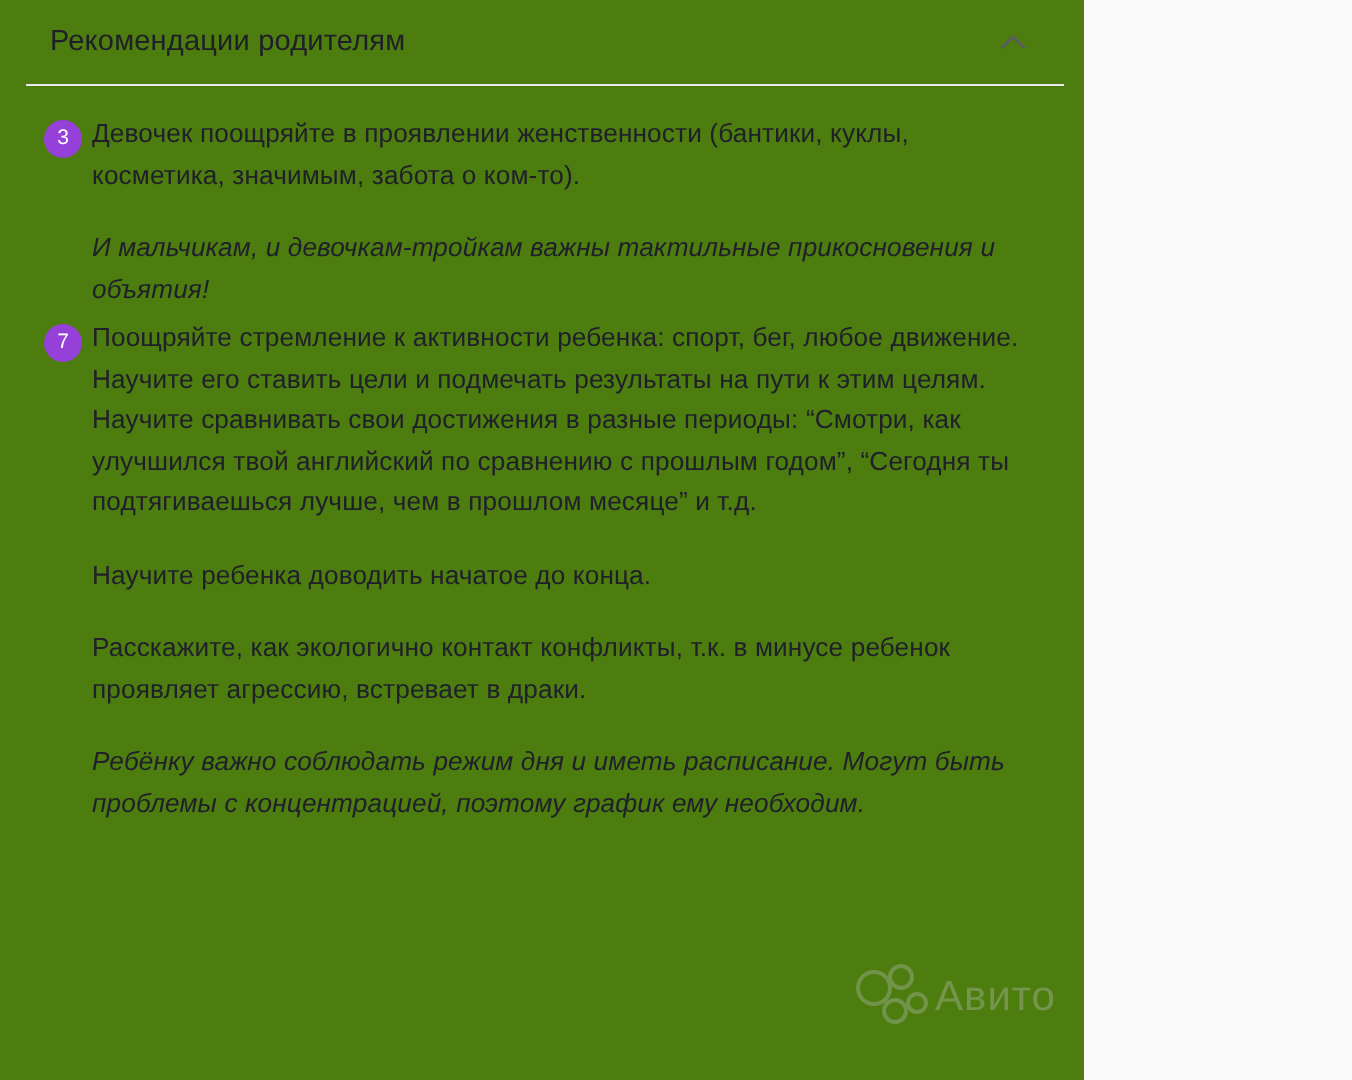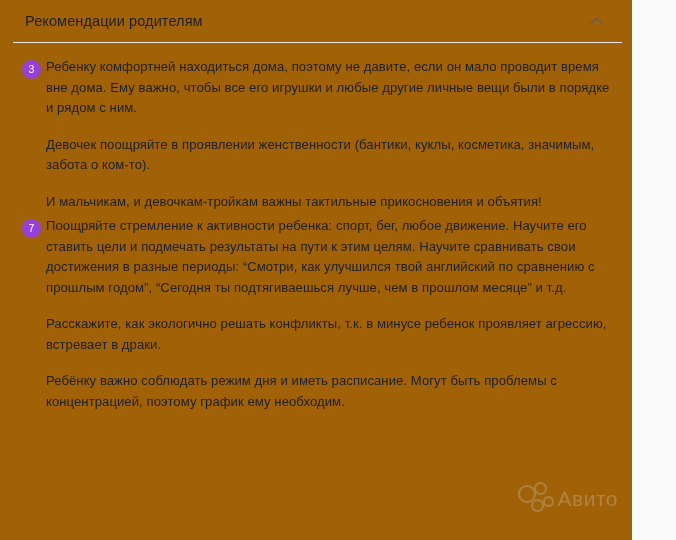--- a/index.html
+++ b/index.html
@@ -9,23 +9,23 @@
   body {
     width: 676px;
     height: 540px;
     background: #fafafa;
     font-family: "Liberation Sans", "DejaVu Sans", sans-serif;
     overflow: hidden;
     position: relative;
   }
 
   .panel {
-    width: 632px;
+    width: 542px;
     height: 540px;
-    background: #a16207;
+    background: #4d7c0f;
     position: relative;
     box-sizing: border-box;
   }
 
   
   .panel-header {
     height: 42px;
     display: flex;
     align-items: center;
     justify-content: space-between;
@@ -86,21 +86,21 @@
 
   .rec-para {
     font-size: 13.1px;
     line-height: 20.5px;
     color: #20202a;
     margin: 0 0 16px 0;
     padding-right: 10px;
     text-align: left;
     letter-spacing: 0.005em;
   }
-  .rec-para:last-child { margin-bottom: 0; }
+  .rec-para:last-child { margin-bottom: 0; font-style: italic; }
 
   .rec-section + .rec-section { margin-top: 4px; }
 
   
   .watermark {
     position: absolute;
     right: 14px;
     bottom: 18px;
     width: 150px;
     height: 46px;
@@ -146,29 +146,29 @@
       </svg>
     </div>
   </div>
 
   <div class="panel-divider"></div>
 
   <div class="panel-body">
 
     <div class="rec-section">
       <div class="rec-badge">3</div>
-      <p class="rec-para">Ребенку комфортней находиться дома, поэтому не давите, если он мало проводит время вне дома. Ему важно, чтобы все его игрушки и любые другие личные вещи были в порядке и рядом с ним.</p>
       <p class="rec-para">Девочек поощряйте в проявлении женственности (бантики, куклы, косметика, значимым, забота о ком-то).</p>
       <p class="rec-para">И мальчикам, и девочкам-тройкам важны тактильные прикосновения и объятия!</p>
     </div>
 
     <div class="rec-section">
       <div class="rec-badge">7</div>
       <p class="rec-para">Поощряйте стремление к активности ребенка: спорт, бег, любое движение. Научите его ставить цели и подмечать результаты на пути к этим целям. Научите сравнивать свои достижения в разные периоды: “Смотри, как улучшился твой английский по сравнению с прошлым годом”, “Сегодня ты подтягиваешься лучше, чем в прошлом месяце” и т.д.</p>
-      <p class="rec-para">Расскажите, как экологично решать конфликты, т.к. в минусе ребенок проявляет агрессию, встревает в драки.</p>
+      <p class="rec-para">Научите ребенка доводить начатое до конца.</p>
+      <p class="rec-para">Расскажите, как экологично контакт конфликты, т.к. в минусе ребенок проявляет агрессию, встревает в драки.</p>
       <p class="rec-para">Ребёнку важно соблюдать режим дня и иметь расписание. Могут быть проблемы с концентрацией, поэтому график ему необходим.</p>
 
     </div>
 
   </div>
 
   <div class="watermark">
     <div class="watermark-mark">
       <span class="wm-c1"></span>
       <span class="wm-c2"></span>

